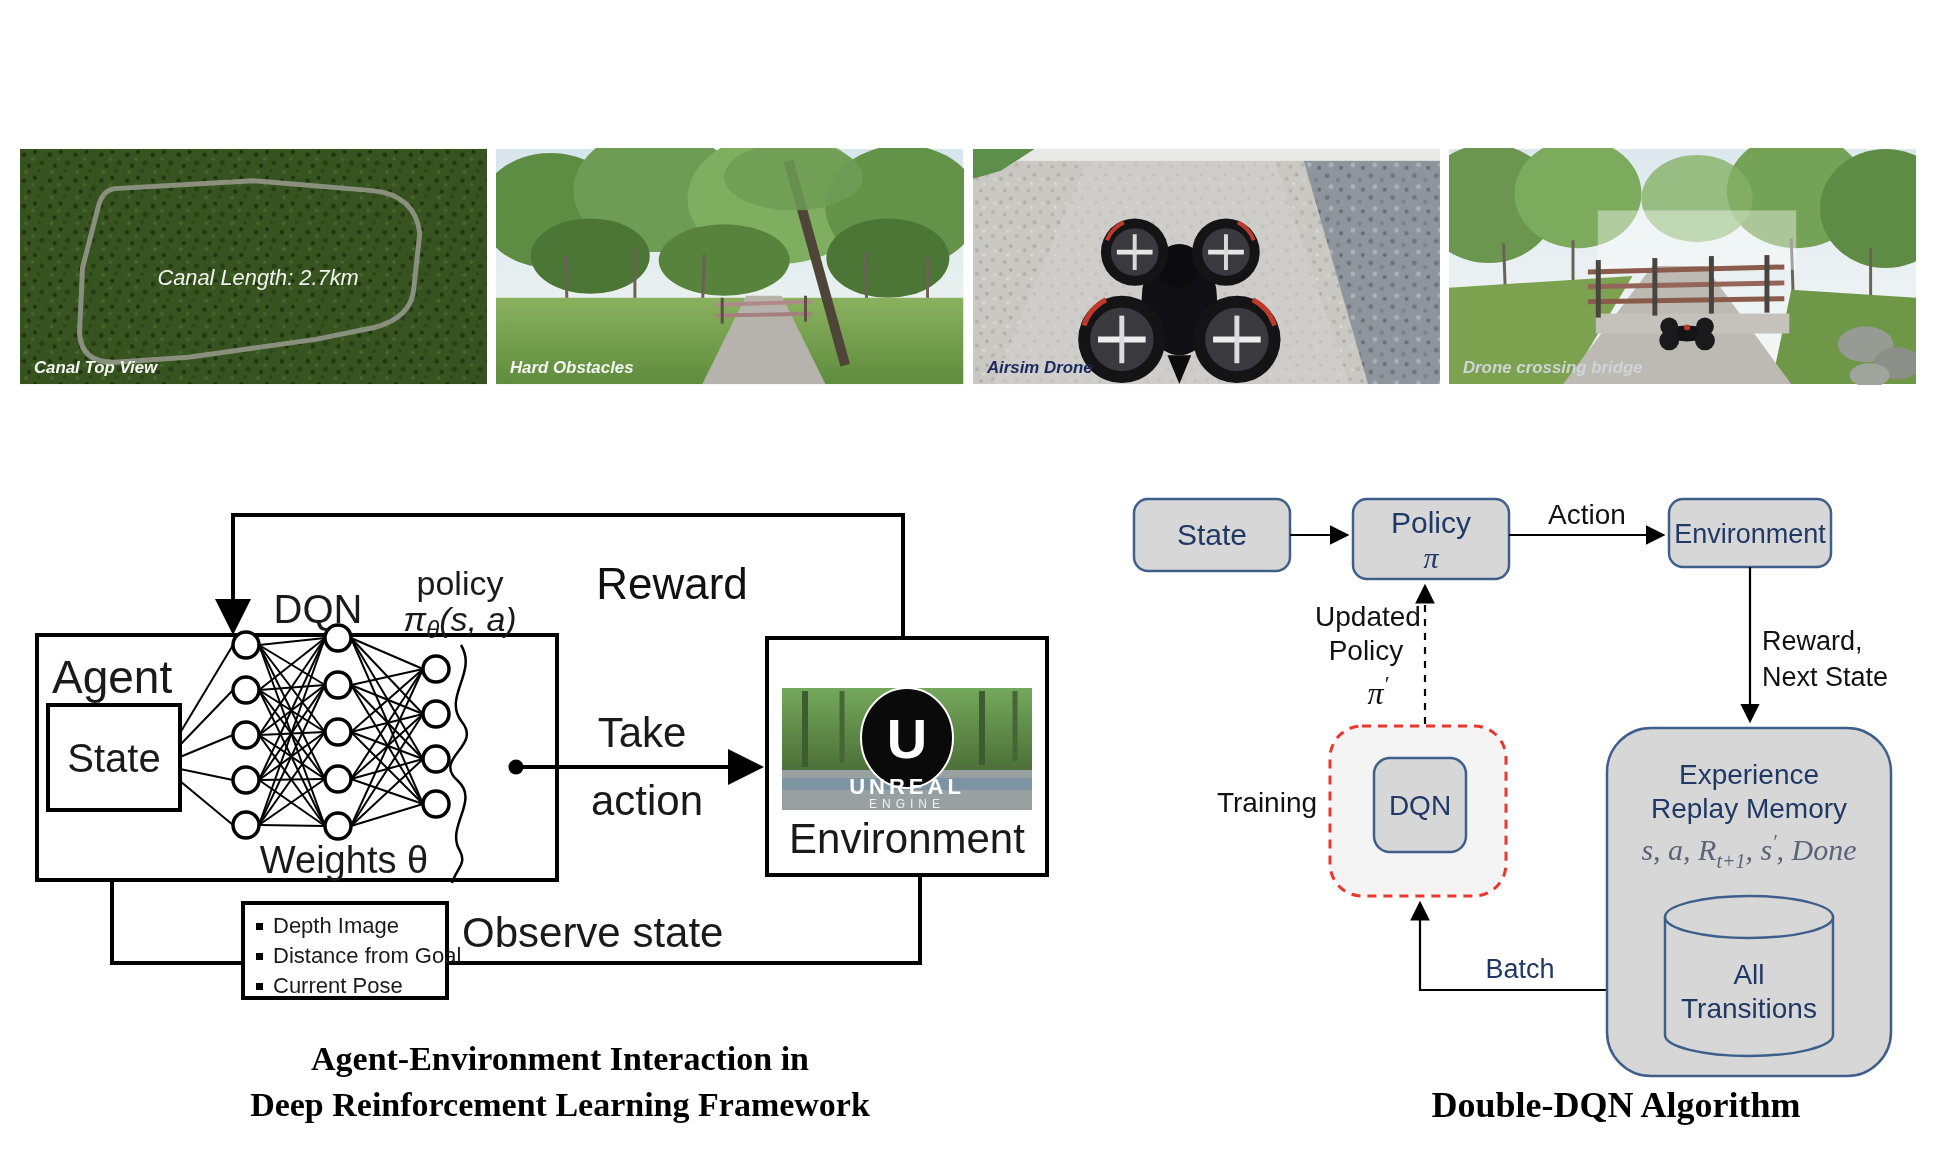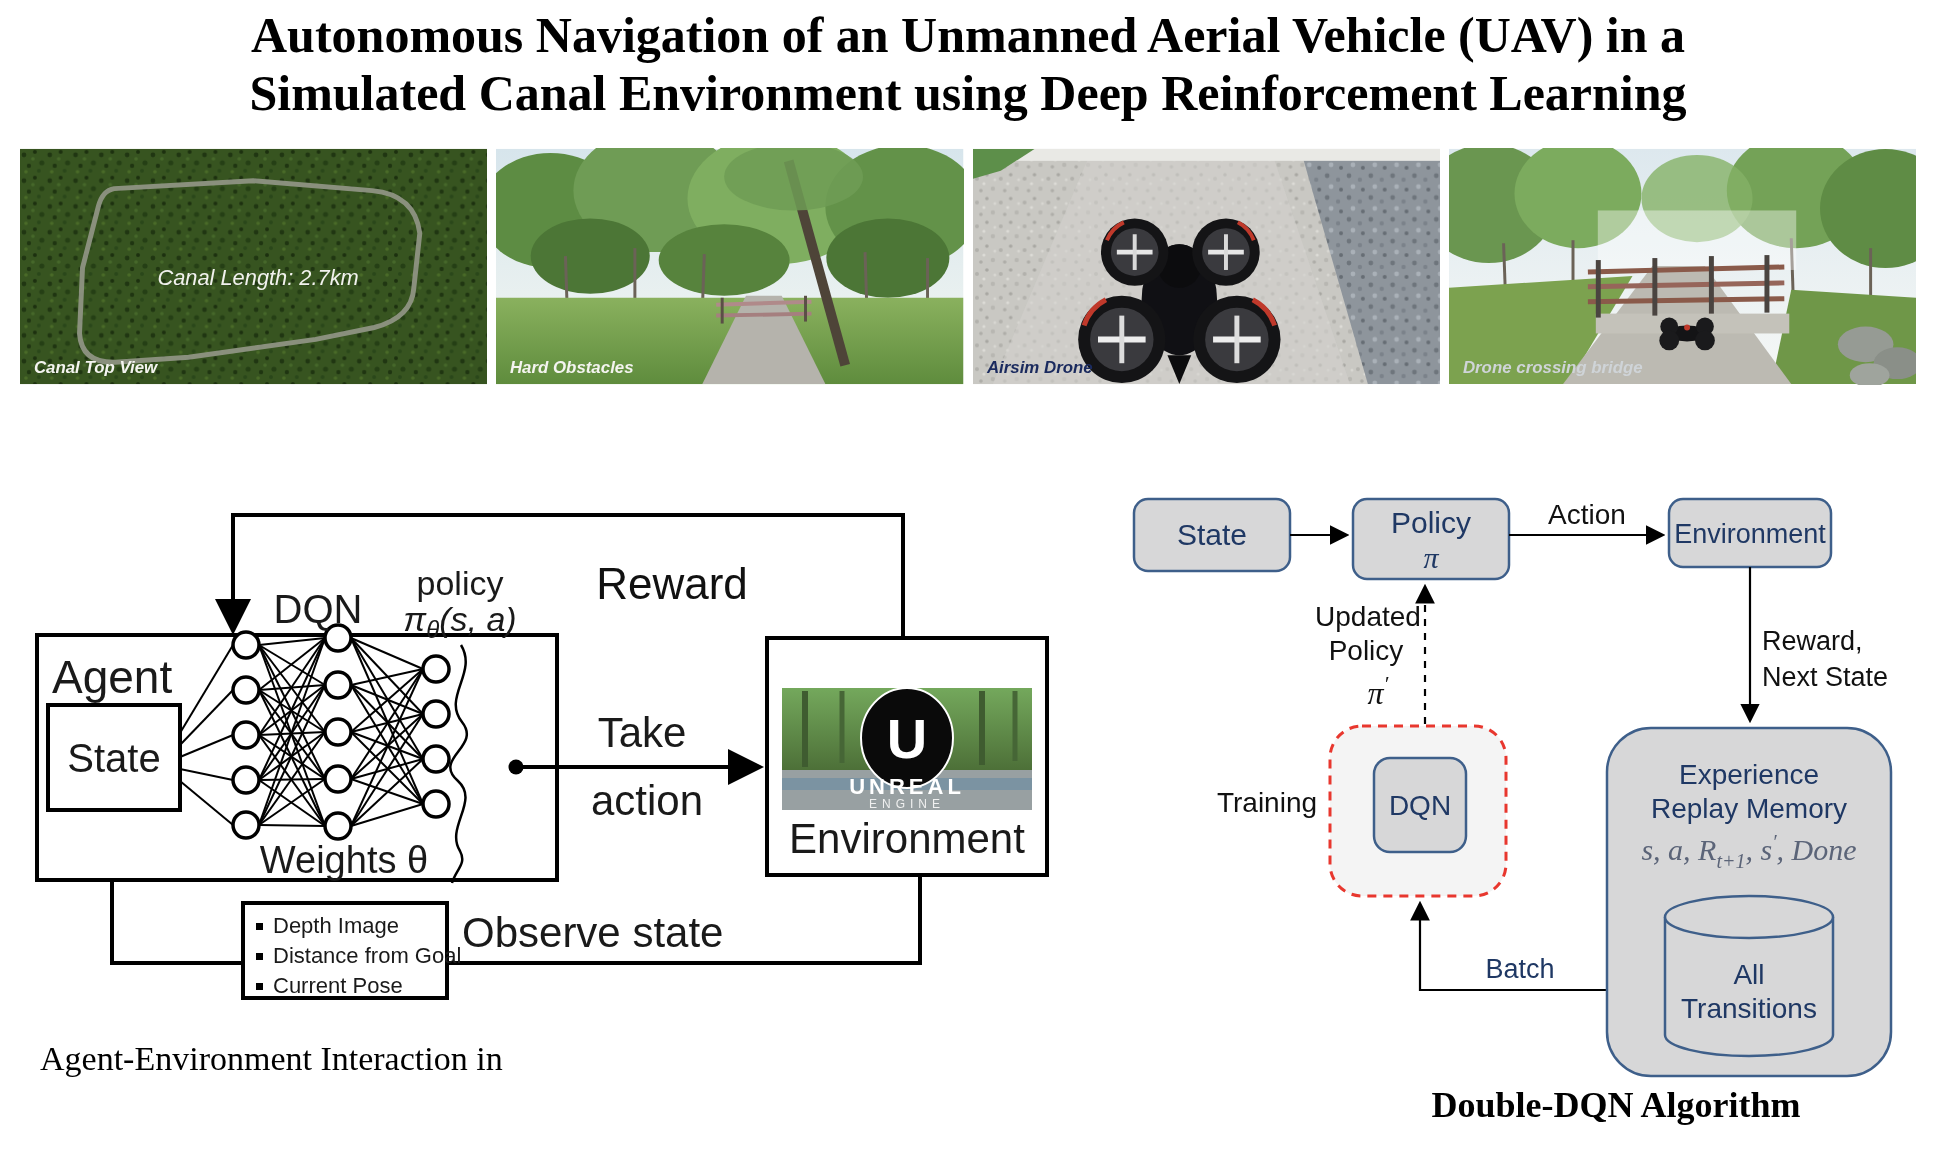--- a/index.html
+++ b/index.html
@@ -6,37 +6,33 @@
   .page{position:relative;width:1936px;height:1160px;background:#fff;overflow:hidden;
         font-family:"Liberation Sans",sans-serif;}
   .title{position:absolute;left:0;top:6px;width:100%;text-align:center;
          font-family:"Liberation Serif",serif;font-weight:bold;font-size:50px;
          line-height:58px;color:#000;}
   .gallery{position:absolute;left:20px;top:148px;width:1896px;height:237px;
            display:flex;gap:9px;}
   .gallery svg{display:block;}
   .gallery-caption{position:absolute;left:0;top:400px;width:100%;text-align:center;
          font-family:"Liberation Serif",serif;font-weight:bold;font-size:35px;color:#000;}
-  .left-caption{position:absolute;left:40px;top:1036px;width:1040px;text-align:left;
-         font-family:"Liberation Serif",serif;font-weight:normal;font-size:34px;
+  .left-caption{position:absolute;left:40px;top:1036px;width:1040px;text-align:center;
+         font-family:"Liberation Serif",serif;font-weight:bold;font-size:34px;
          line-height:46px;color:#000;}
   .right-caption{position:absolute;left:1286px;top:1084px;width:660px;text-align:center;
          font-family:"Liberation Serif",serif;font-weight:bold;font-size:36px;color:#000;}
   svg text{font-family:"Liberation Sans",sans-serif;}
   .serif-math{font-family:"Liberation Serif",serif;font-style:italic;}
 </style>
 </head>
 <body>
 
 <div class="page">
 
-  <div class="title">
-    <div>Autonomous Navigation of an Unmanned Aerial Vehicle (UAV) in a</div>
-    <div>Simulated Canal Environment using Deep Reinforcement Learning</div>
-  </div>
 
   <div class="gallery">
 
     <svg width="471" height="237" viewBox="0 0 471 237">
       <defs>
         <pattern id="leaves" width="26" height="26" patternUnits="userSpaceOnUse">
           <rect width="26" height="26" fill="#375420"></rect>
           <circle cx="4" cy="6" r="2.4" fill="#203612"></circle>
           <circle cx="15" cy="3" r="2" fill="#1c300f"></circle>
           <circle cx="22" cy="14" r="2.6" fill="#253f15"></circle>
@@ -333,20 +329,21 @@
       <rect x="226" y="458" width="7" height="7" fill="#000"></rect>
       <text x="243" y="468" font-size="22" fill="#1a1a1a">Distance from Goal</text>
       <rect x="226" y="488" width="7" height="7" fill="#000"></rect>
       <text x="243" y="498" font-size="22" fill="#1a1a1a">Current Pose</text>
     </g>
     <text x="432" y="452" font-size="42" fill="#1a1a1a">Observe state</text>
   </svg>
 
   <div class="left-caption">
     <div>Agent-Environment Interaction in</div>
+    <div>Deep Reinforcement Learning Framework</div>
   </div>
 
   <svg style="position:absolute;left:1116px;top:490px;" width="820" height="600" viewBox="0 0 820 600">
     <defs>
       <marker id="ahR" markerWidth="9" markerHeight="9" refX="7.5" refY="4.5" orient="auto">
         <path d="M0,0 L9,4.5 L0,9 z" fill="#000"></path>
       </marker>
     </defs>
 
     <rect x="18" y="9" width="156" height="72" rx="14" fill="#d7d7d8" stroke="#3e5f8a" stroke-width="2.5"></rect>

